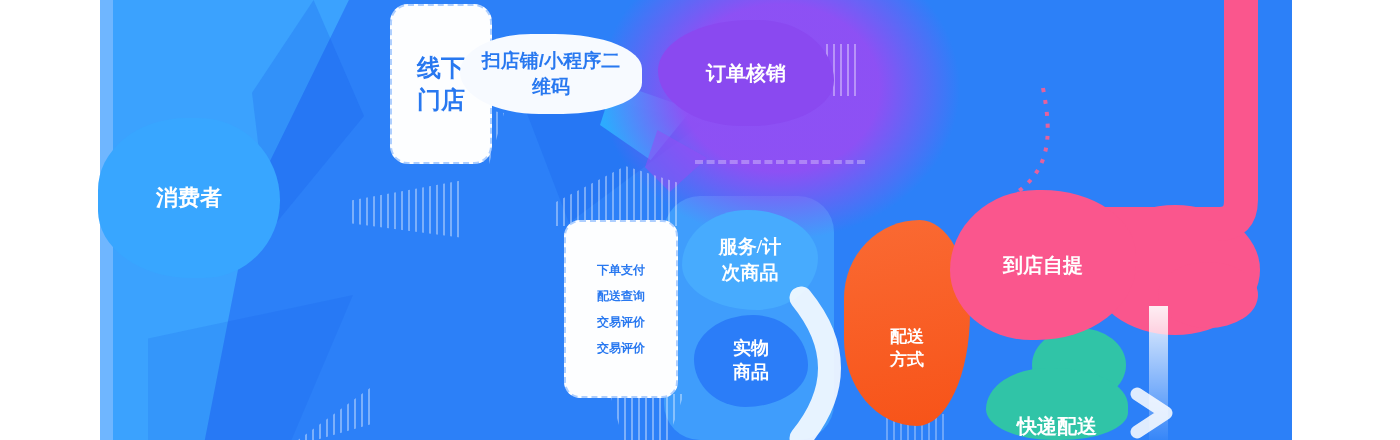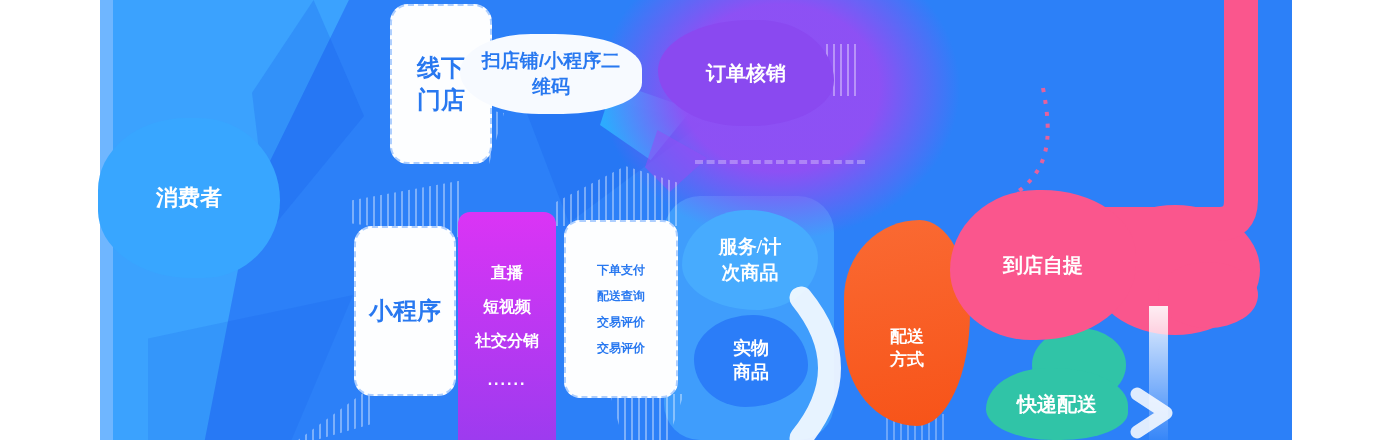--- a/index.html
+++ b/index.html
@@ -58,21 +58,21 @@
         border-radius:52% 48% 55% 45%/48% 55% 45% 52%;}
   .blob-delivery{left:844px;top:220px;width:126px;height:206px;color:#fff;font-size:17px;line-height:1.38;padding-top:50px;
         background:linear-gradient(170deg,#FA6A33,#F75318);
         border-radius:60% 40% 42% 58%/38% 45% 55% 42%;}
   .pink{background:#FA568D;}
   .lobe{border-radius:50%;}
   .lobe-p1{left:1090px;top:205px;width:170px;height:130px;}
   .lobe-p2{left:1158px;top:262px;width:100px;height:66px;}
   .blob-pickup{left:950px;top:190px;width:186px;height:150px;color:#fff;font-size:20px;
         border-radius:48% 52% 55% 45%/55% 45% 52% 48%;}
-  .teal{background:#30C4A7;}
+  .teal{background:#30C4A7;justify-content:flex-end;}
   .lobe-t1{left:1032px;top:328px;width:94px;height:74px;}
   .blob-express{left:986px;top:368px;width:142px;height:72px;color:#fff;font-size:20px;
         border-radius:45% 55% 50% 50%/60% 55% 40% 45%;}
   .light-band{left:1149px;top:306px;width:19px;height:134px;
         background:linear-gradient(180deg,rgba(255,255,255,.9),rgba(255,255,255,.05));}
   .dots-gap{margin-top:6px;letter-spacing:2px;}
   svg.overlay{position:absolute;left:0;top:0;width:1400px;height:440px;pointer-events:none;}
 </style>
 </head>
 <body>
@@ -119,30 +119,21 @@
 
   <div class="abs node blob-scan">
     <span>扫店铺/小程序二</span>
     <span>维码</span>
   </div>
 
   <div class="abs node blob-verify">
     <span>订单核销</span>
   </div>
 
-  <div class="abs node card card-mini">
-    <span>小程序</span>
-  </div>
 
-  <div class="abs node rect-marketing">
-    <span>直播</span>
-    <span>短视频</span>
-    <span>社交分销</span>
-    <span class="dots-gap">......</span>
-  </div>
 
   <div class="abs node card card-actions">
     <span>下单支付</span>
     <span>配送查询</span>
     <span>交易评价</span>
     <span>交易评价</span>
   </div>
 
   <div class="abs node blob-service">
     <span>服务/计</span>

